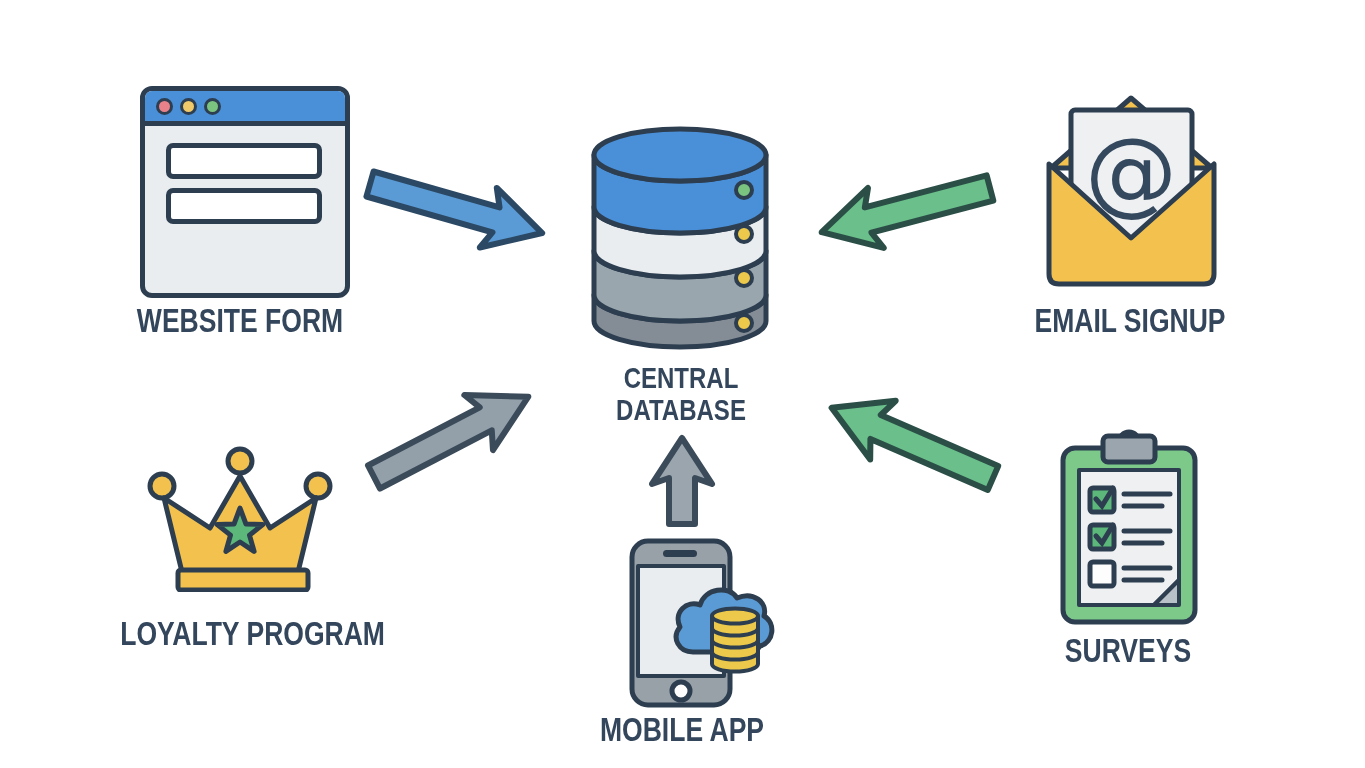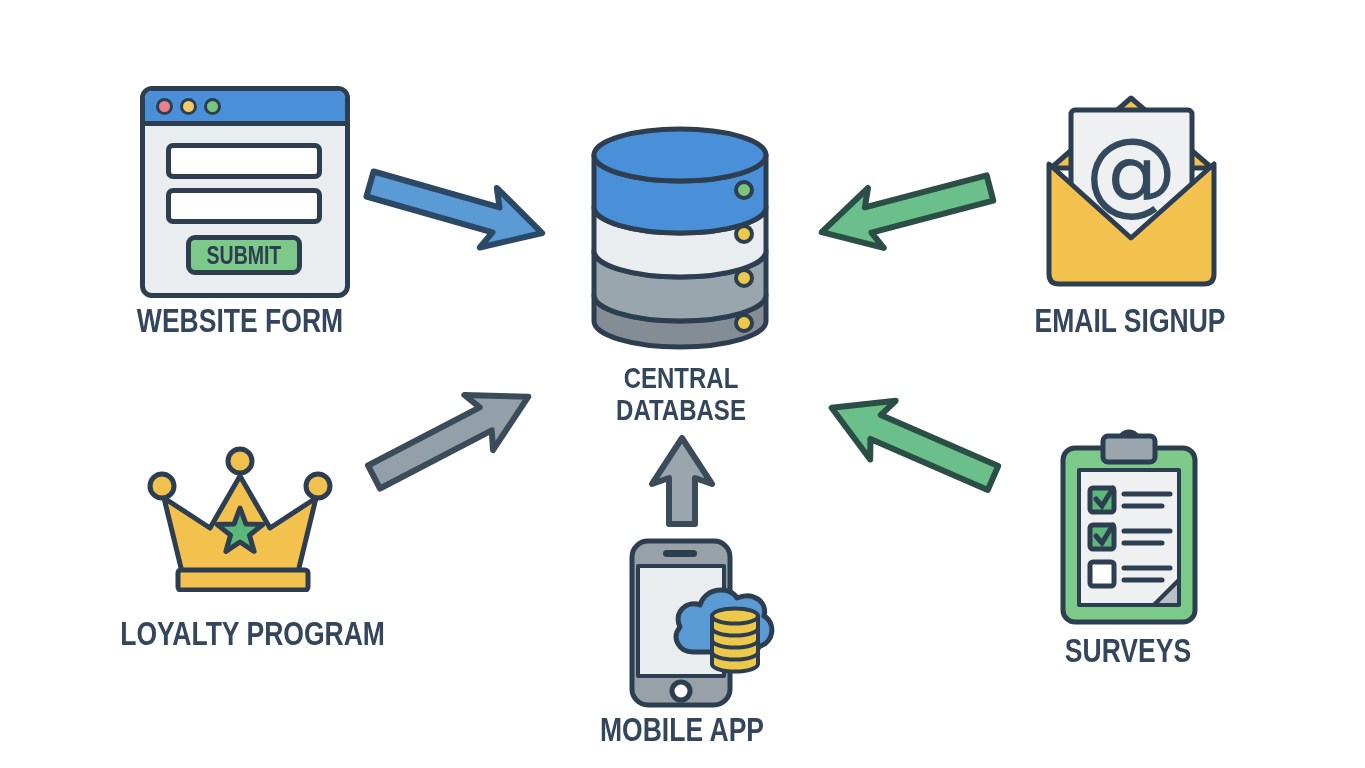--- a/index.html
+++ b/index.html
@@ -61,23 +61,20 @@
   </svg>
 
   <div class="browser">
     <div class="titlebar">
       <span class="dot dot-red"></span>
       <span class="dot dot-yellow"></span>
       <span class="dot dot-green"></span>
     </div>
     <div class="field field-1"></div>
     <div class="field field-2"></div>
-    <div class="submit-btn">
-      <span>SUBMIT</span>
-    </div>
   </div>
   <div class="node-label" style="left:80px;top:301px;">WEBSITE FORM</div>
 
   <svg class="icon-svg" style="left:589px;top:124px;" width="182" height="228" viewBox="0 0 182 228">
     <path class="ol5" d="M5,171 A86,26 0 0 0 177,171 L177,197 A86,26 0 0 1 5,197 Z" fill="#848d95"></path>
     <path class="ol5" d="M5,127 A86,26 0 0 0 177,127 L177,171 A86,26 0 0 1 5,171 Z" fill="#9aa6ae"></path>
     <path class="ol5" d="M5,83  A86,26 0 0 0 177,83  L177,127 A86,26 0 0 1 5,127 Z" fill="#e9edf0"></path>
     <path class="ol5" d="M5,31  A86,26 0 0 0 177,31  L177,83  A86,26 0 0 1 5,83 Z" fill="#4a90d9"></path>
     <ellipse class="ol5" cx="91" cy="31" rx="86" ry="26" fill="#4a90d9"></ellipse>
     <circle class="ol4" cx="155" cy="66" r="8" fill="#7bc47f"></circle>

